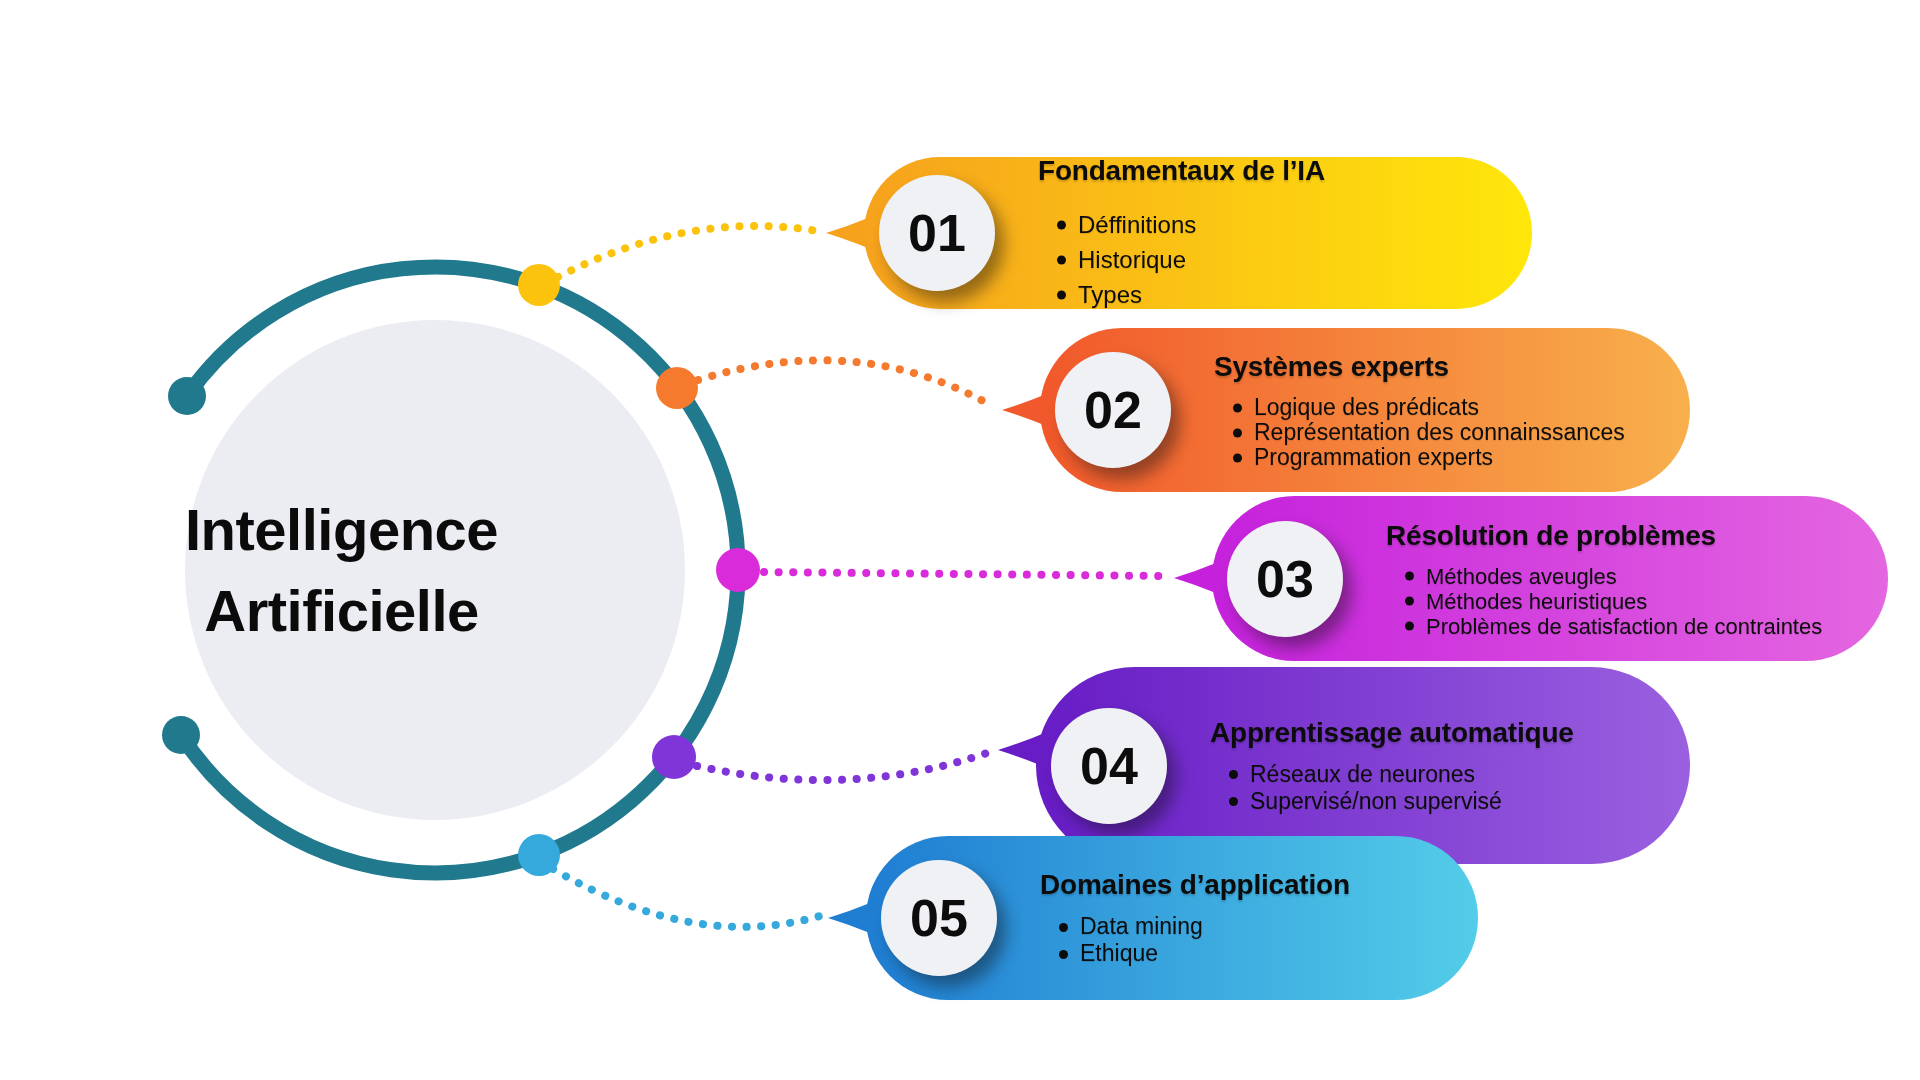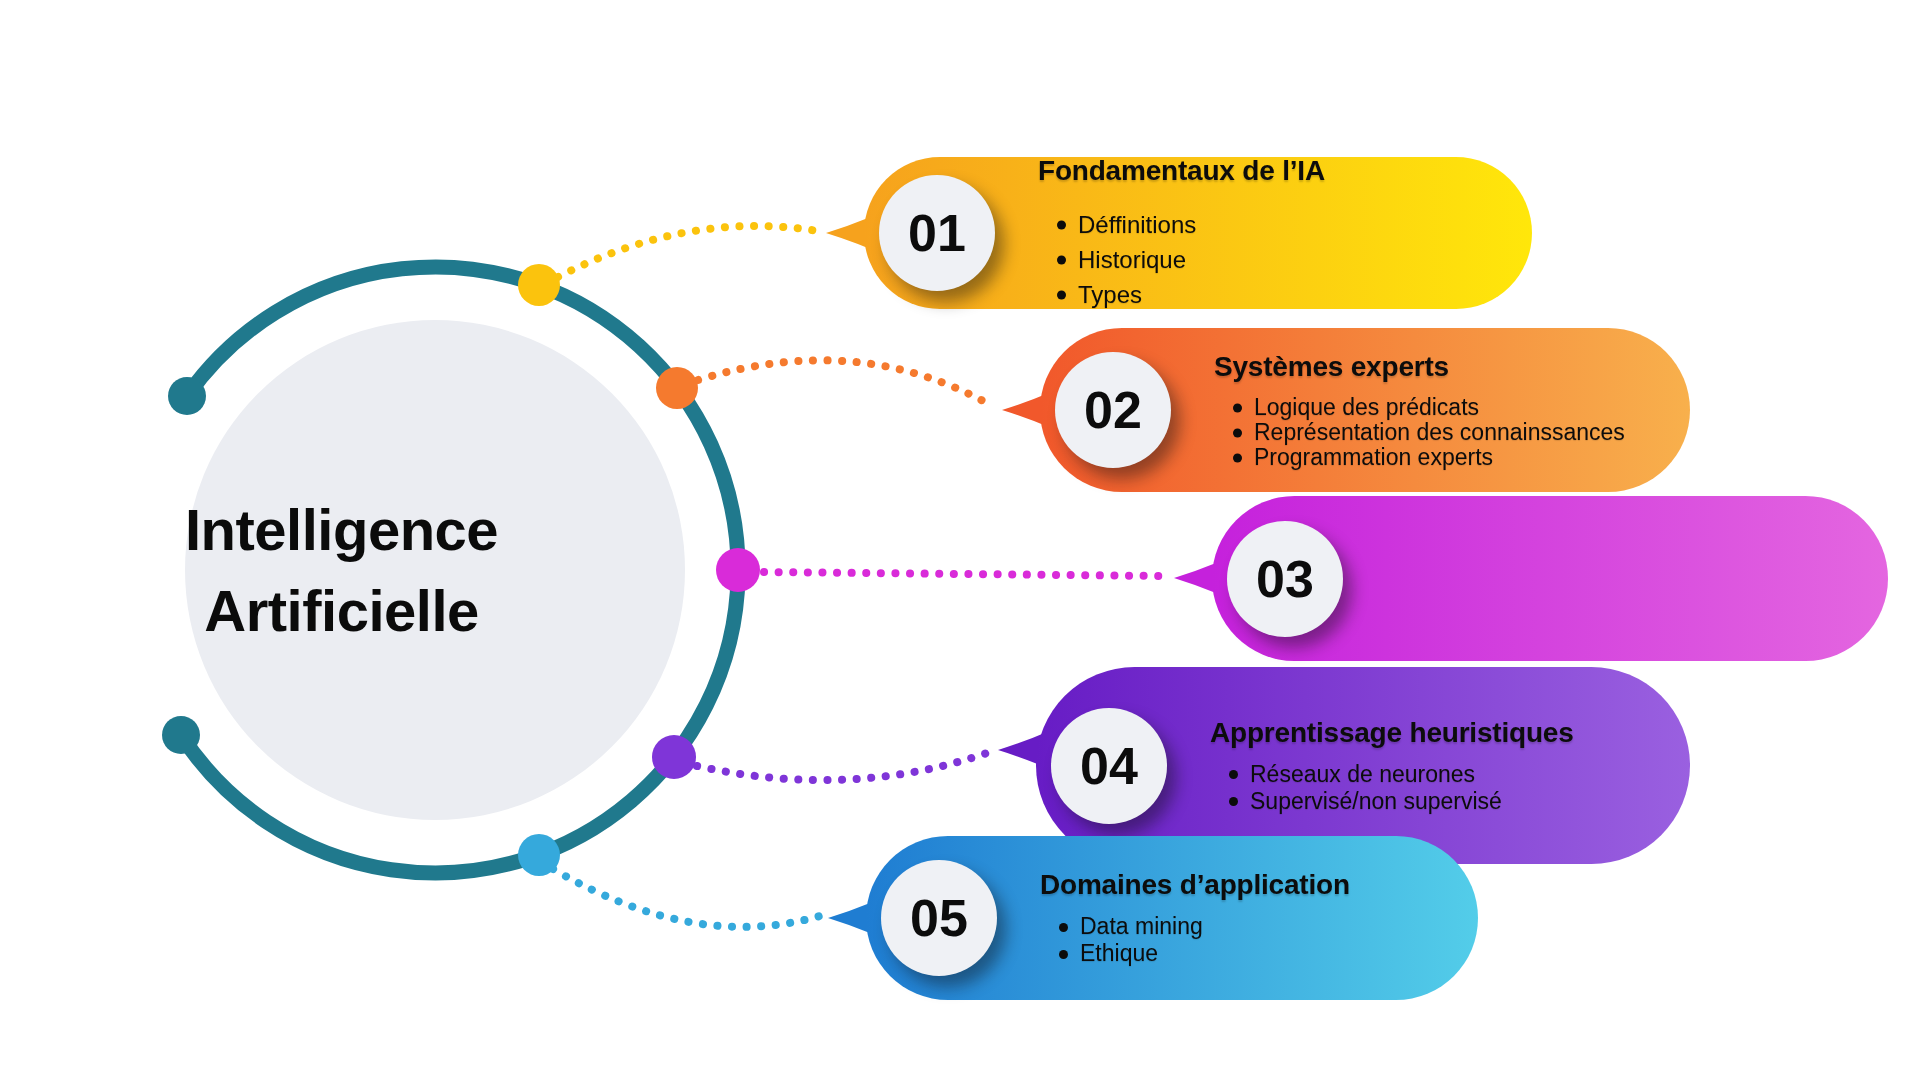--- a/index.html
+++ b/index.html
@@ -116,28 +116,36 @@
         <li>Représentation des connainssances</li>
         <li>Programmation experts</li>
       </ul>
     </div>
   </div>
 
   <div class="card card3" style="background: linear-gradient(90deg, rgb(197, 33, 220) 0%, rgb(228, 102, 224) 100%);">
     <div class="num">
       <span>03</span>
     </div>
+    <div class="content">
+      <h2>Résolution de problèmes</h2>
+      <ul>
+        <li>Méthodes aveugles</li>
+        <li>Méthodes heuristiques</li>
+        <li>Problèmes de satisfaction de contraintes</li>
+      </ul>
+    </div>
   </div>
 
   <div class="card card4" style="background: linear-gradient(90deg, rgb(103, 28, 197) 0%, rgb(154, 96, 224) 100%);">
     <div class="num">
       <span>04</span>
     </div>
     <div class="content">
-      <h2>Apprentissage heuristiques</h2>
+      <h2>Apprentissage automatique</h2>
       <ul>
         <li>Réseaux de neurones</li>
         <li>Supervisé/non supervisé</li>
       </ul>
     </div>
   </div>
 
   <div class="card card5" style="background: linear-gradient(90deg, rgb(31, 125, 210) 0%, rgb(83, 205, 233) 100%);">
     <div class="num">
       <span>05</span>

